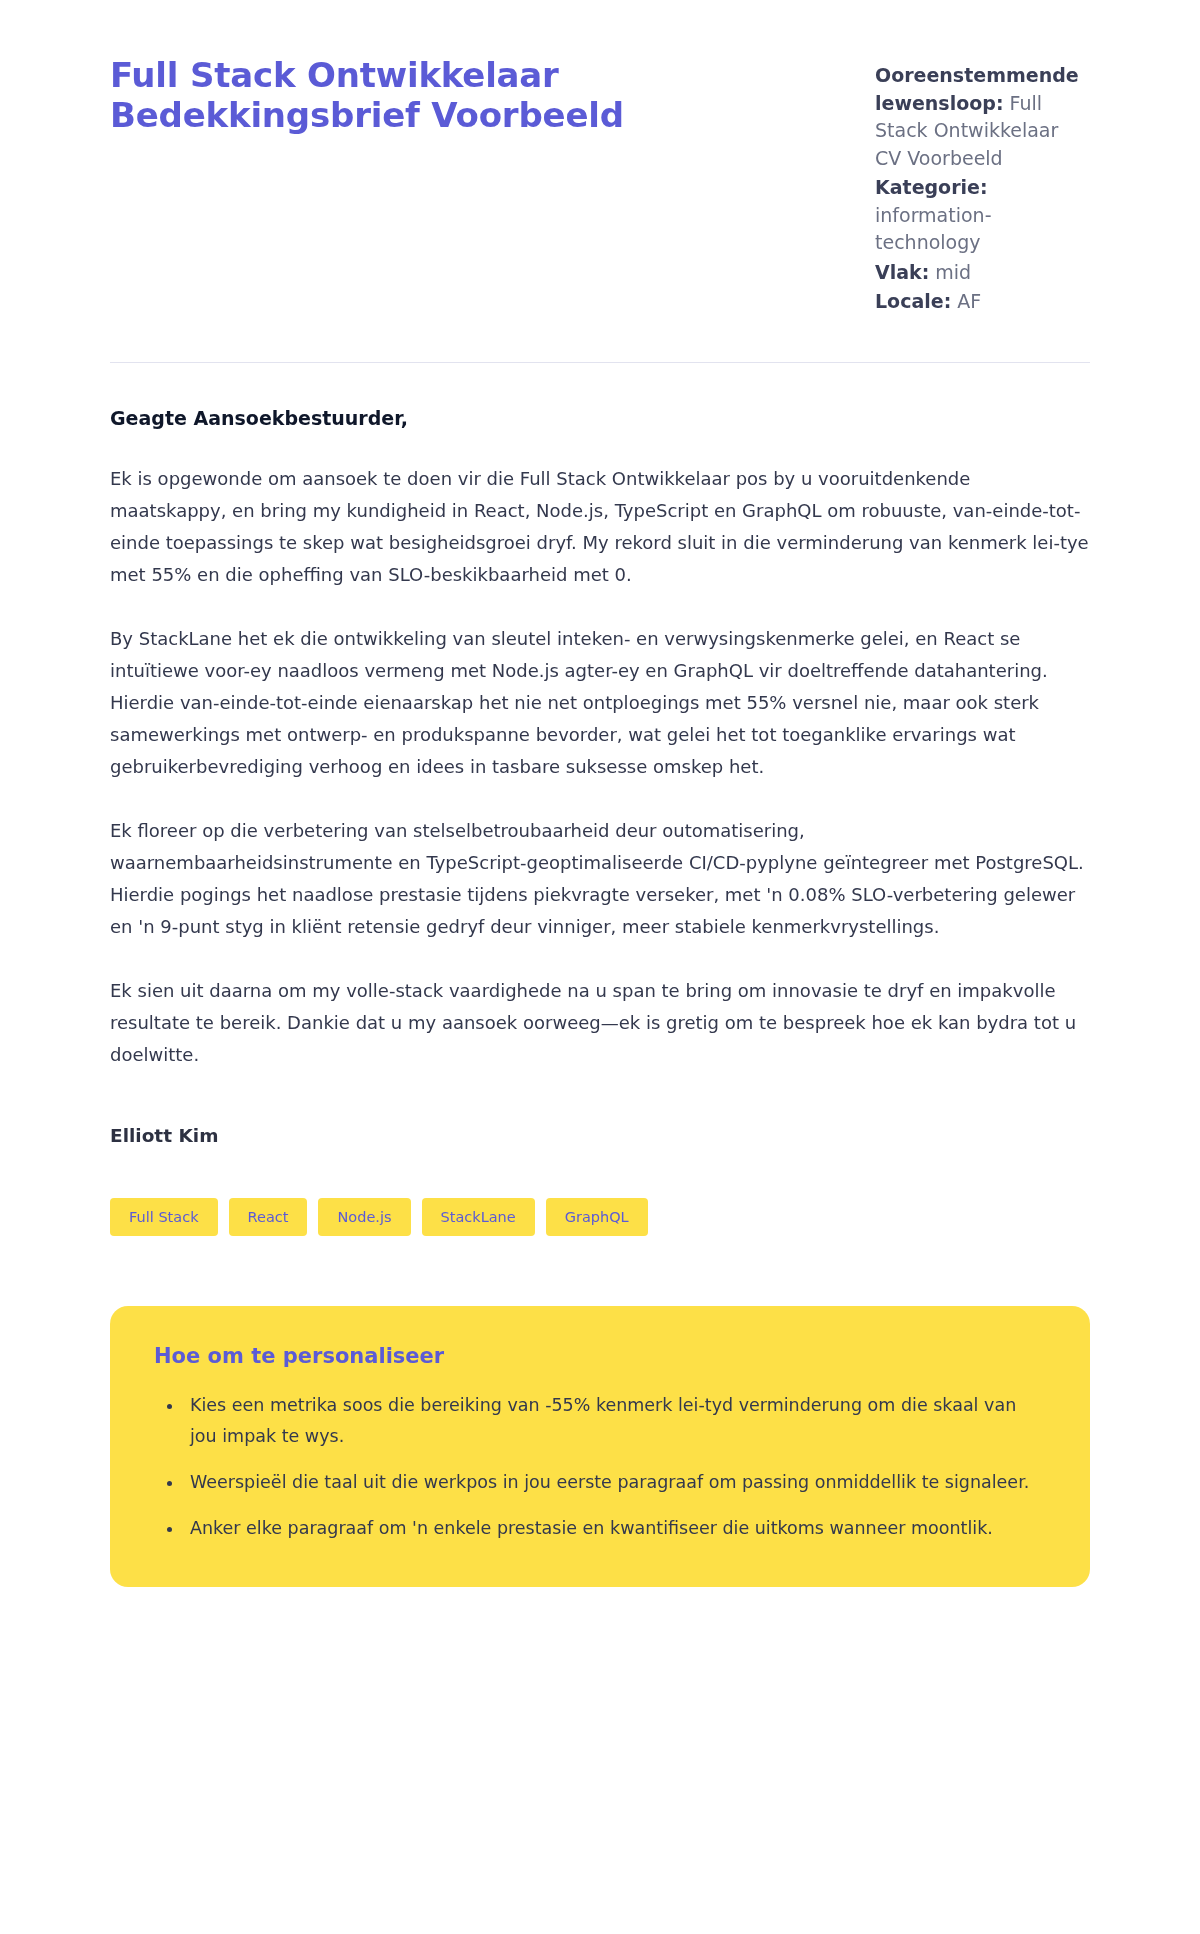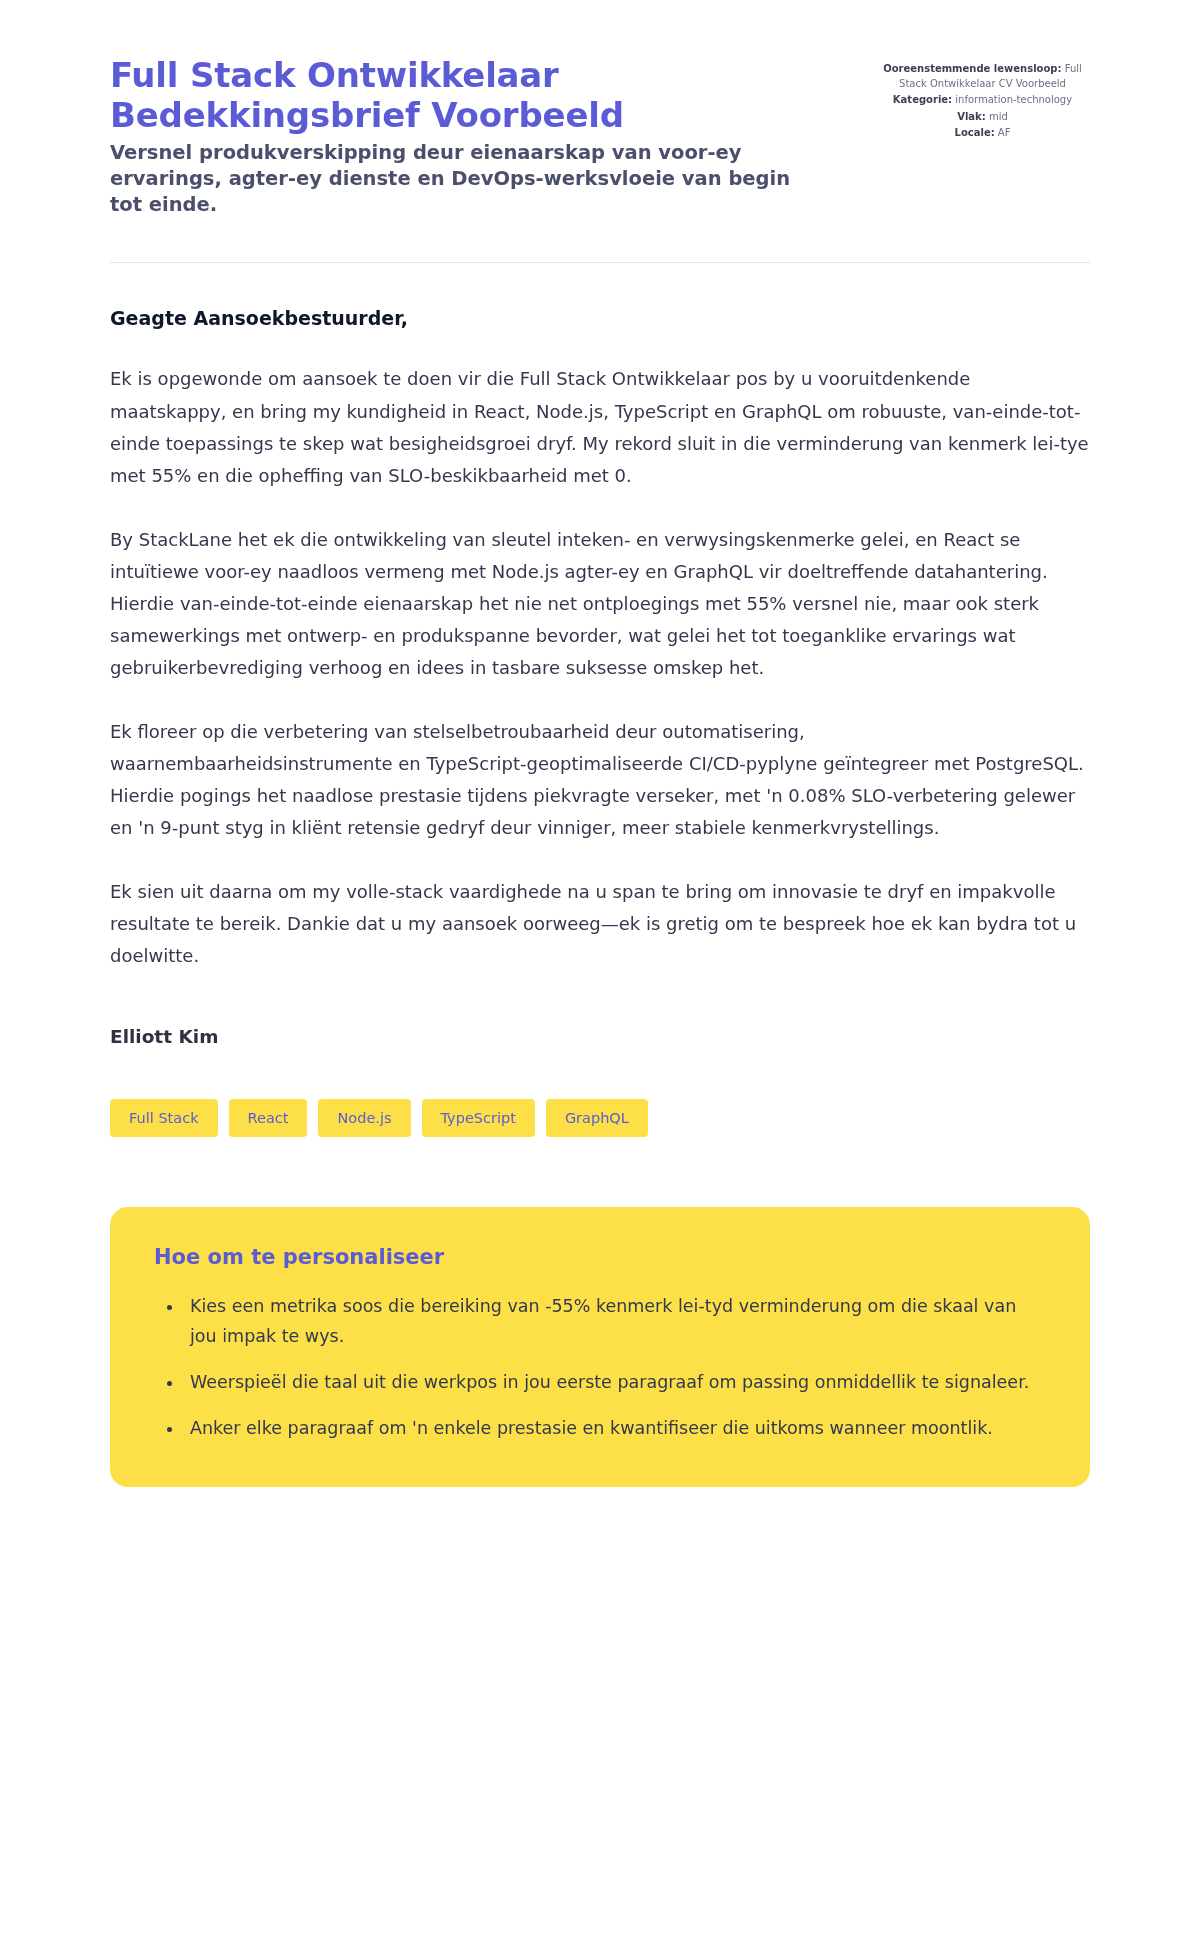--- a/index.html
+++ b/index.html
@@ -40,22 +40,22 @@
   .doc-subtitle {
     font-size: 19.5px;
     line-height: 1.35;
     font-weight: 700;
     color: #4b4f6b;
     margin: 0;
   }
   .header-meta {
     flex: 0 0 auto;
     width: 215px;
-    text-align: center;
-    font-size: 10px;
+    text-align: left;
+    font-size: 19px;
     line-height: 1.45;
     color: #6b7083;
     padding-top: 6px;
   }
   .header-meta .meta-row { margin-bottom: 2px; }
   .header-meta .meta-label {
     font-weight: 700;
     color: #3a3f57;
   }
   .divider {
@@ -136,21 +136,20 @@
   .tips-list li:last-child { margin-bottom: 0; }
 </style>
 </head>
 <body>
 
 <div class="page">
 
   <div class="header">
     <div class="header-left">
       <h1 class="doc-title">Full Stack Ontwikkelaar Bedekkingsbrief Voorbeeld</h1>
-      <p class="doc-subtitle">Versnel produkverskipping deur eienaarskap van voor-ey ervarings, agter-ey dienste en DevOps-werksvloeie van begin tot einde.</p>
     </div>
     <div class="header-meta">
       <div class="meta-row">
         <span class="meta-label">Ooreenstemmende lewensloop:</span>
         <span>Full Stack Ontwikkelaar CV Voorbeeld</span>
       </div>
       <div class="meta-row">
         <span class="meta-label">Kategorie:</span>
         <span>information-technology</span>
       </div>
@@ -176,21 +175,21 @@
 
     <div class="signature">
       <p class="sign-name">Elliott Kim</p>
     </div>
   </div>
 
   <div class="tags">
     <span class="tag">Full Stack</span>
     <span class="tag">React</span>
     <span class="tag">Node.js</span>
-    <span class="tag">TypeScript</span>
+    <span class="tag">StackLane</span>
     <span class="tag">GraphQL</span>
   </div>
 
   <div class="tips">
     <h2 class="tips-title">Hoe om te personaliseer</h2>
     <ul class="tips-list">
       <li>Kies een metrika soos die bereiking van -55% kenmerk lei-tyd verminderung om die skaal van jou impak te wys.</li>
       <li>Weerspieël die taal uit die werkpos in jou eerste paragraaf om passing onmiddellik te signaleer.</li>
       <li>Anker elke paragraaf om 'n enkele prestasie en kwantifiseer die uitkoms wanneer moontlik.</li>
     </ul>

